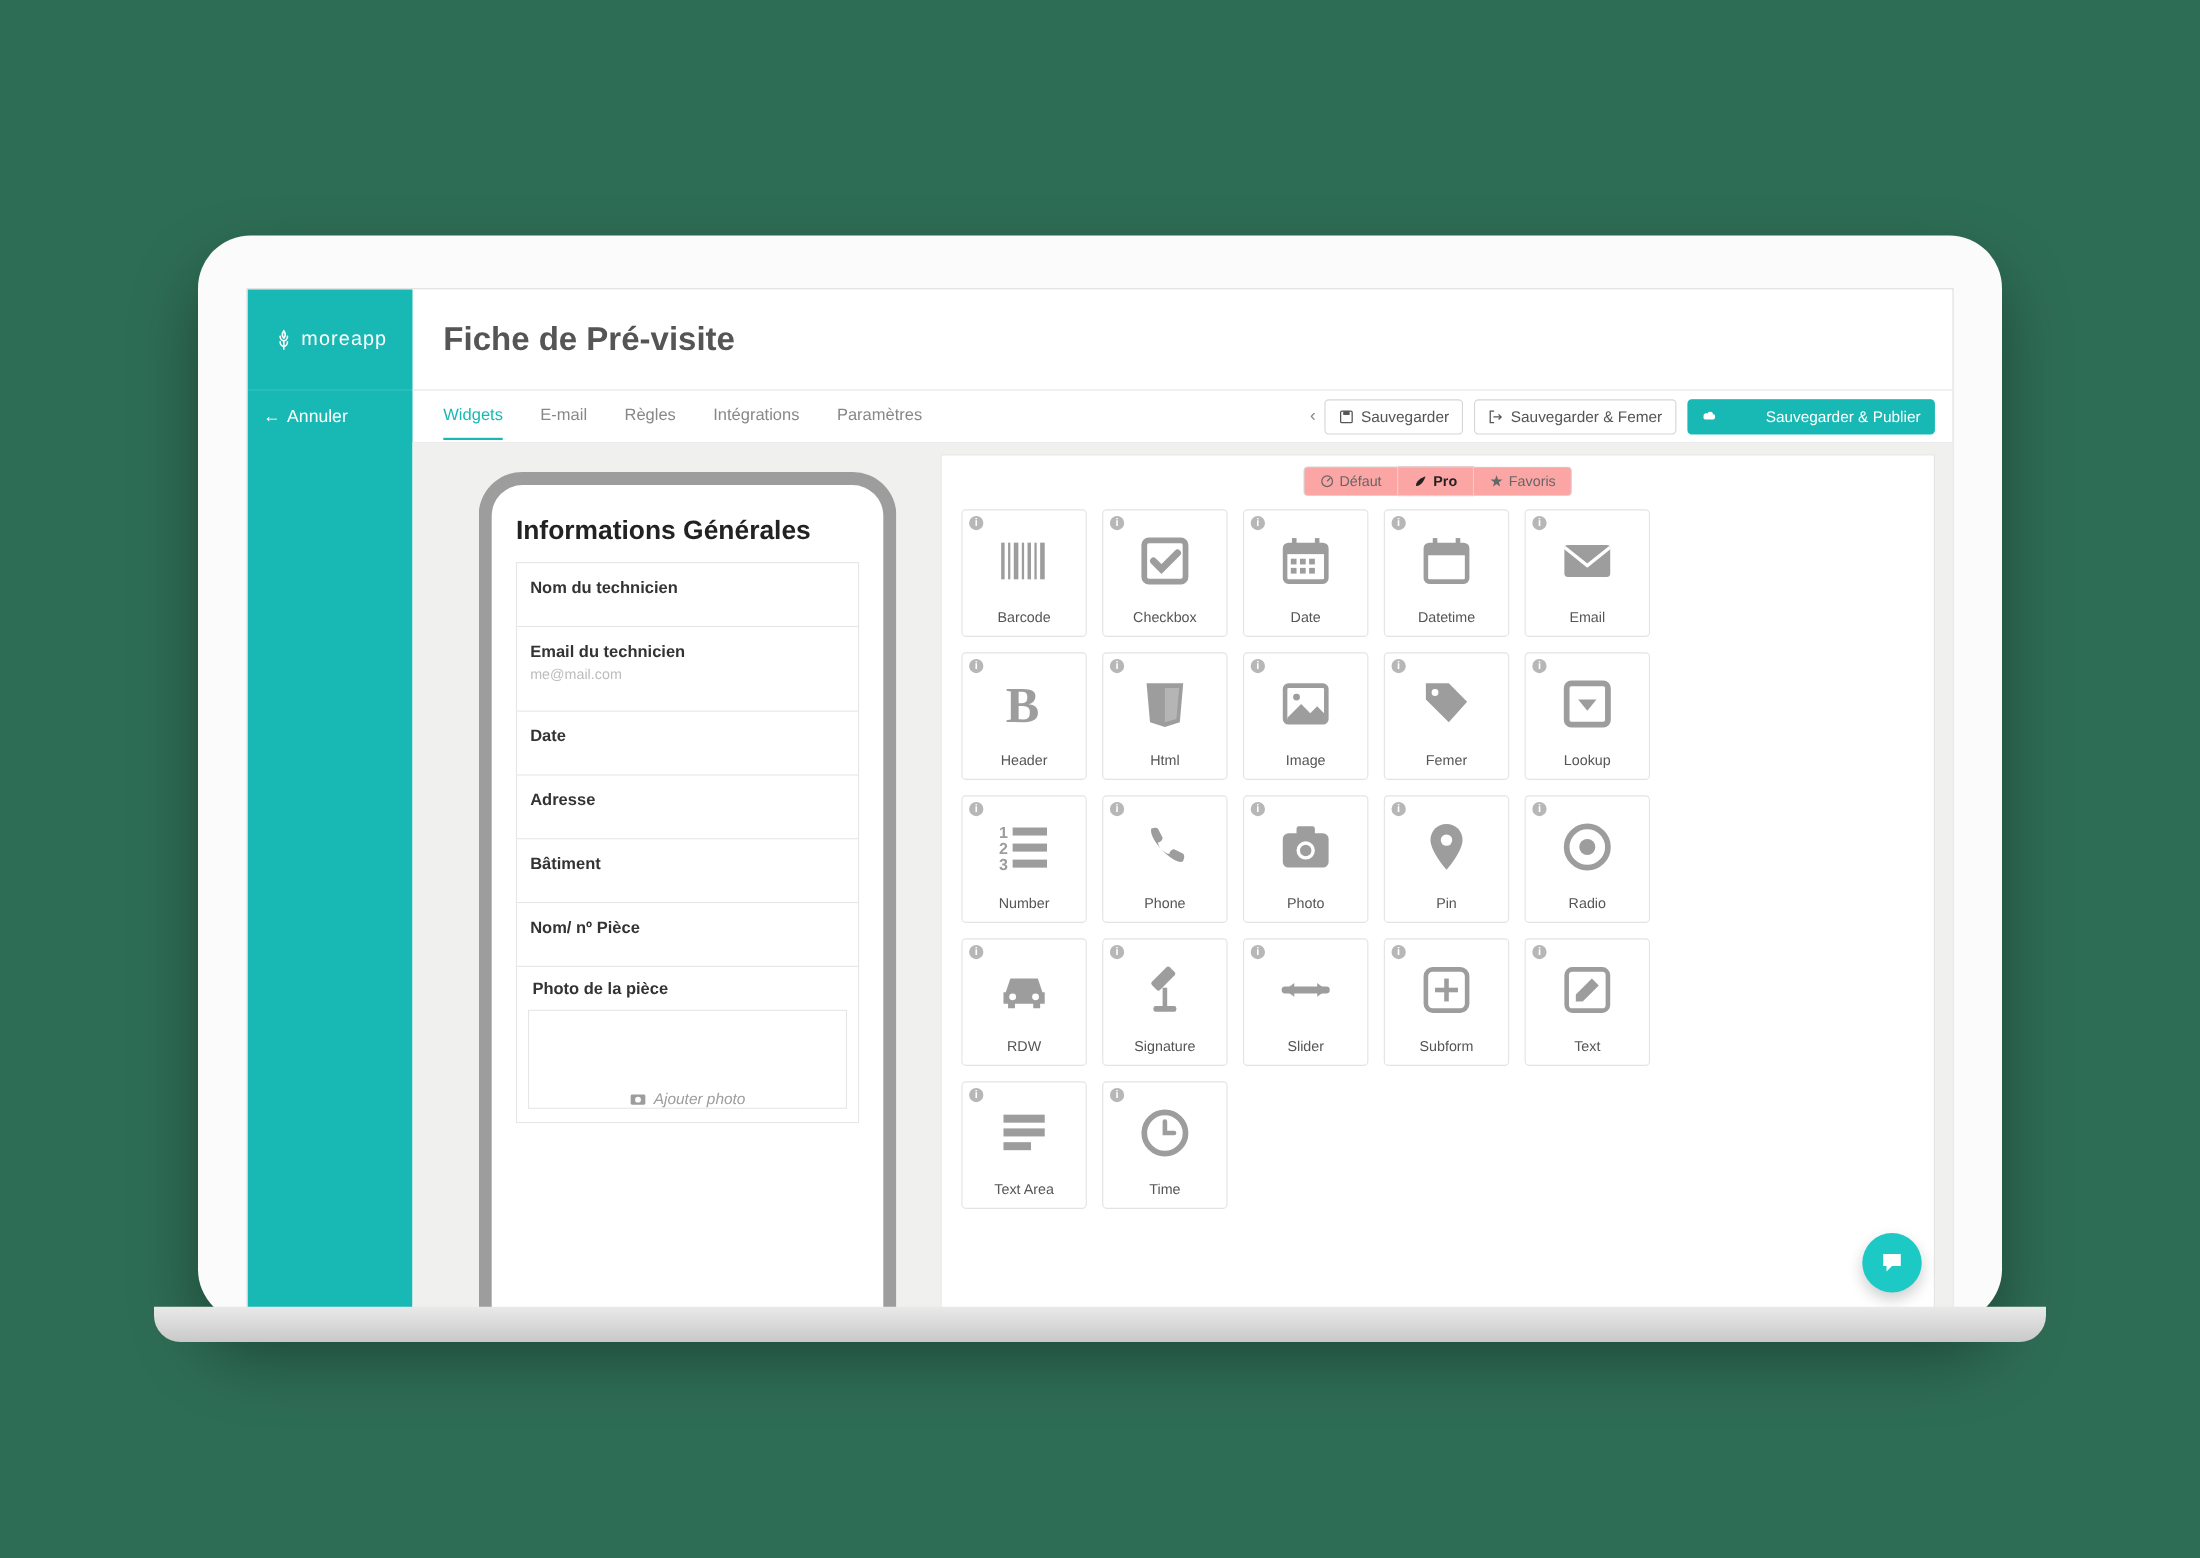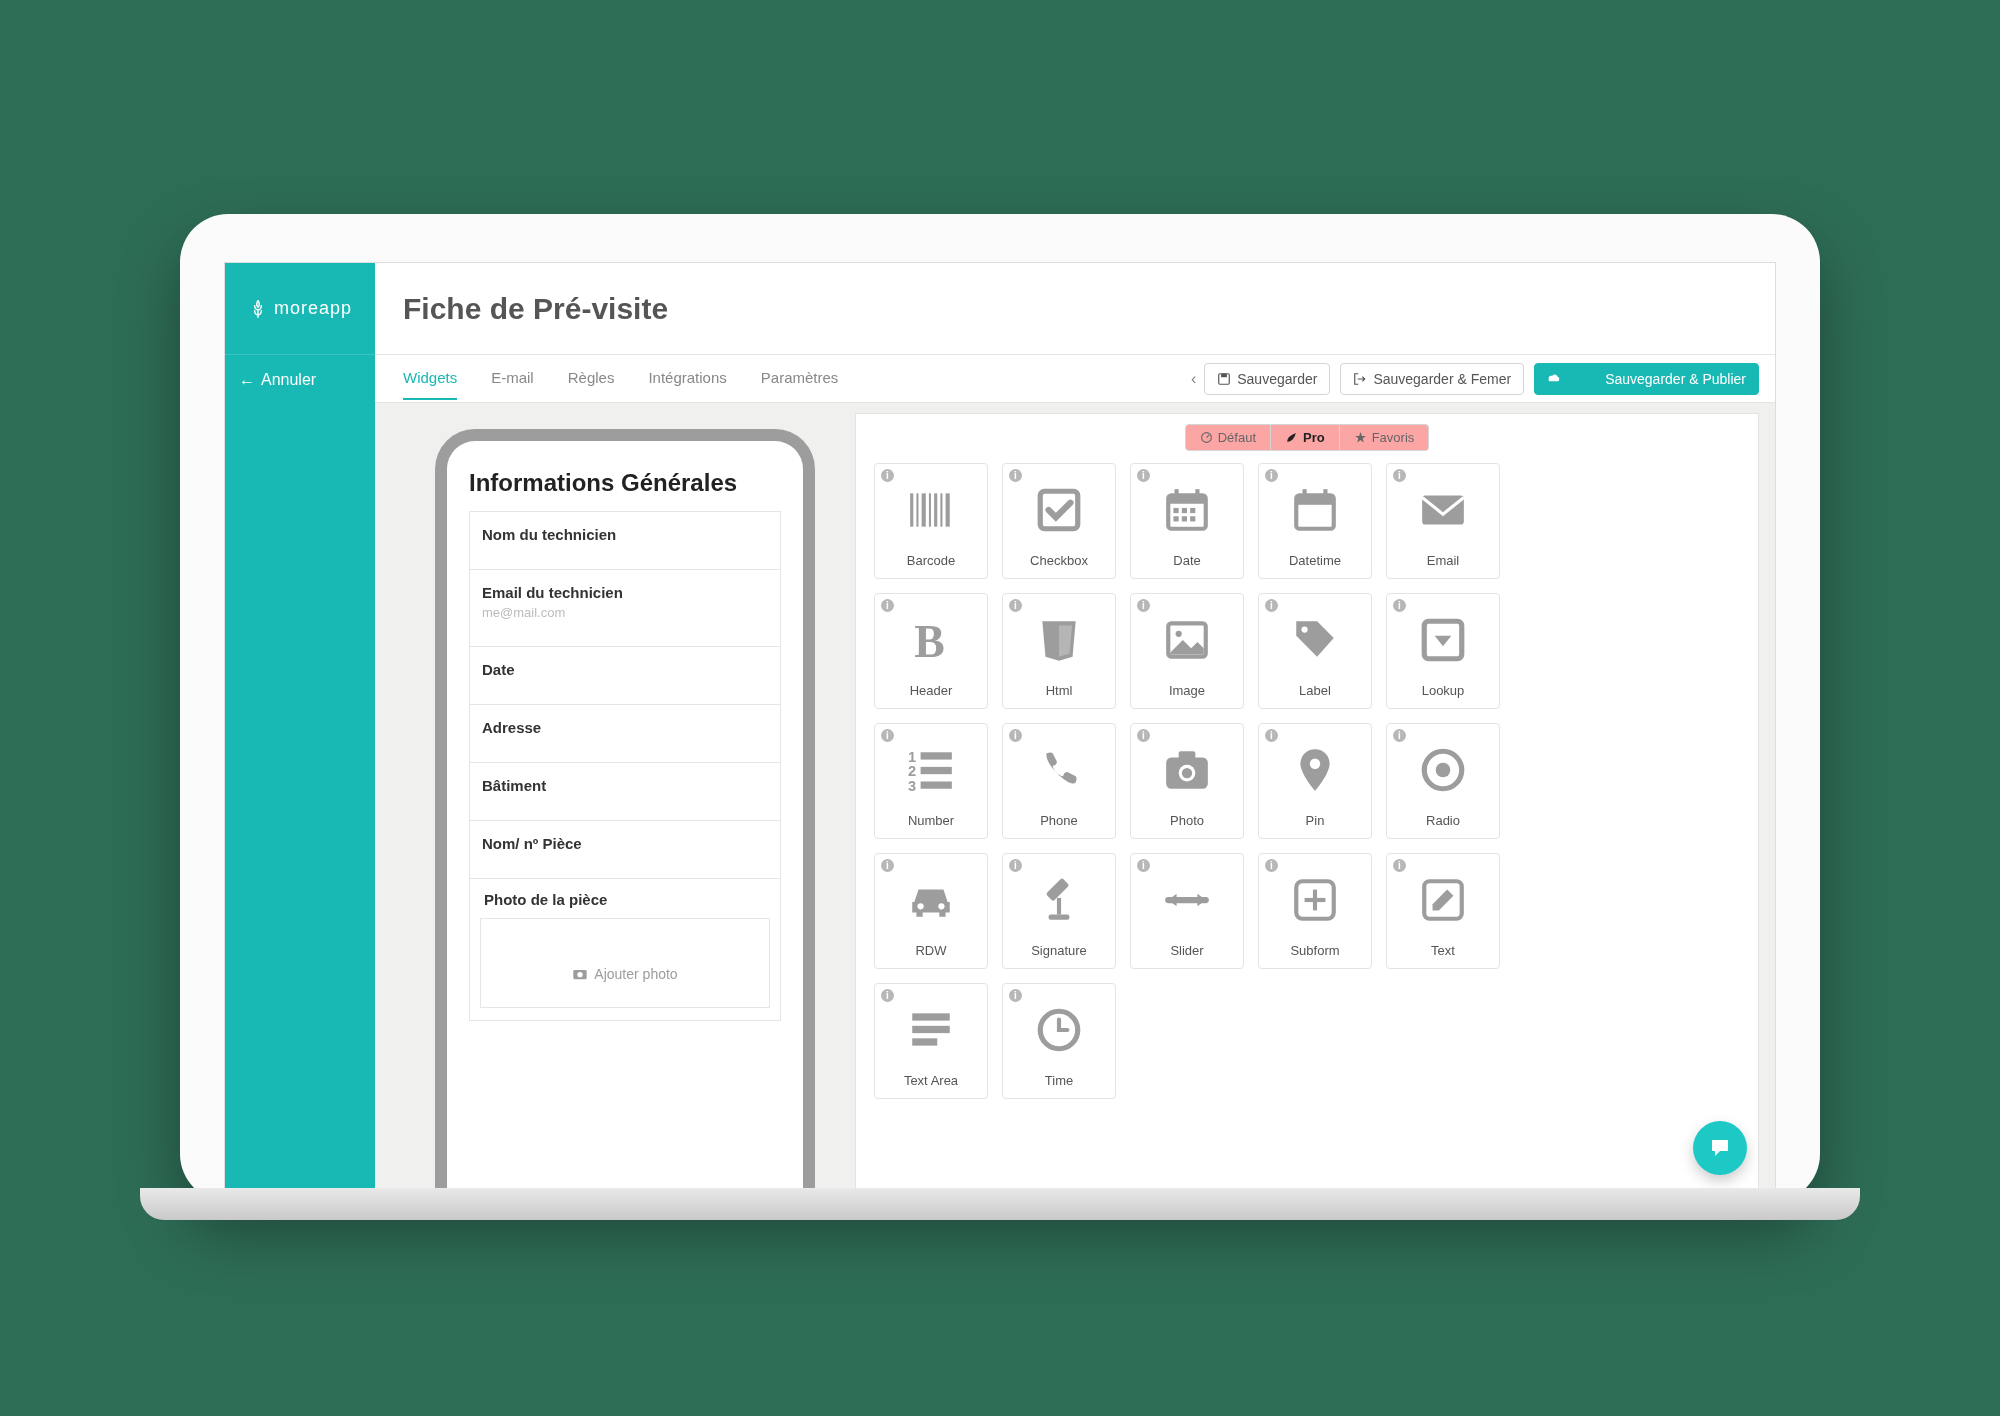--- a/index.html
+++ b/index.html
@@ -170,24 +170,25 @@
     border: 1px solid #e6e6e6;
     border-top: none;
   }
   .photo-field .field-label { margin-bottom: 10px; padding-left:4px; }
   .photo-box {
     border: 1px solid #e6e6e6;
     height: 90px;
     display: flex;
     align-items: flex-end;
     justify-content: center;
-    padding-bottom: 25px;
+    padding-bottom: 0;
     color: #9d9d9d;
     font-size: 14px;
     gap:6px;
+    font-style:italic;
   }
   
   .widgets-col {
     flex: 1;
     background: #fff;
     border: 1px solid #e3e3e3;
     margin: 10px 16px 0 0;
     padding: 10px 18px;
     overflow: auto;
   }
@@ -608,21 +609,21 @@
                 </div>
                 <div class="name">Image</div>
               </div>
               <div class="widget">
                 <div class="info">i</div>
                 <div class="icon">
                   <svg viewBox="0 0 48 48">
                     <use href="#i-tag"></use>
                   </svg>
                 </div>
-                <div class="name">Label</div>
+                <div class="name">Femer</div>
               </div>
               <div class="widget">
                 <div class="info">i</div>
                 <div class="icon">
                   <svg viewBox="0 0 48 48">
                     <use href="#i-dropdown"></use>
                   </svg>
                 </div>
                 <div class="name">Lookup</div>
               </div>

